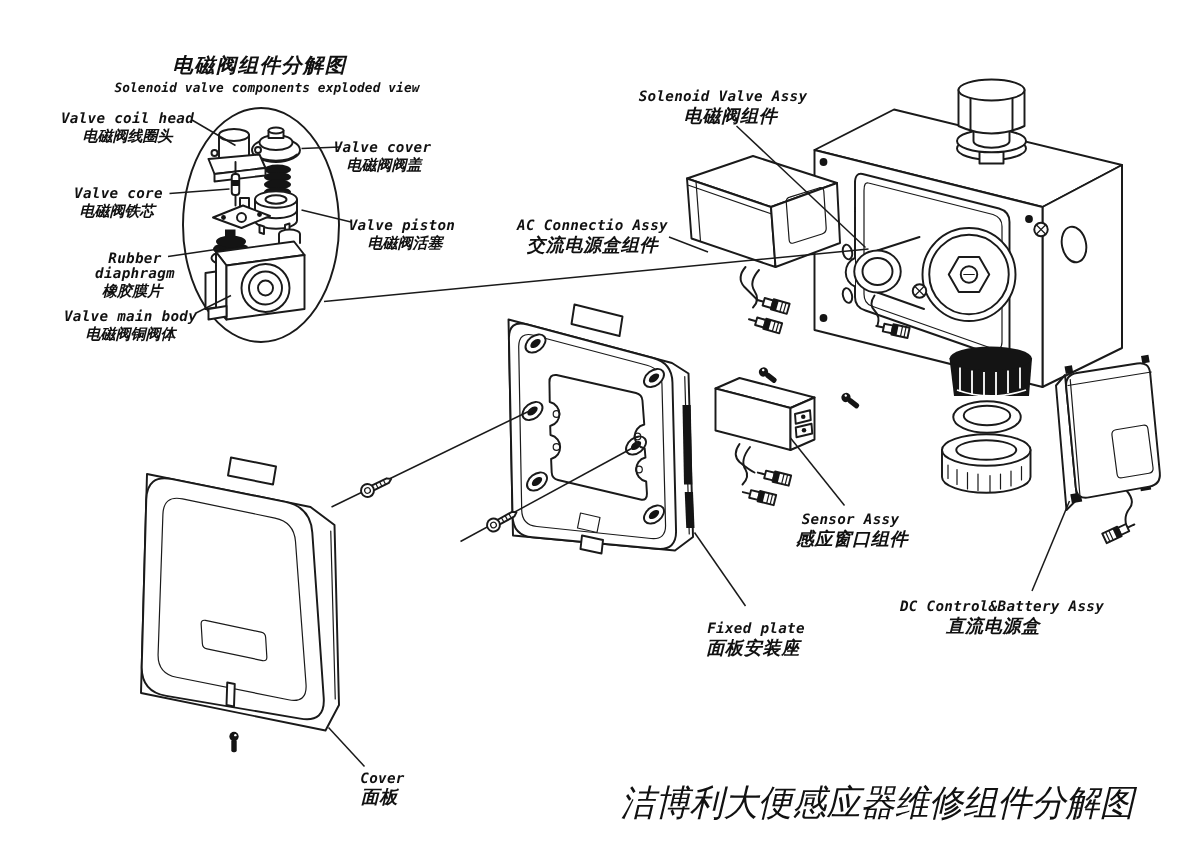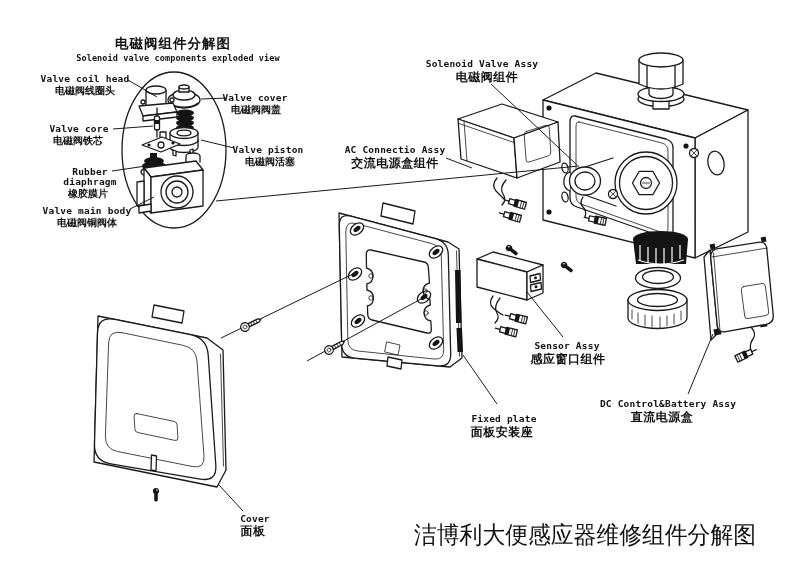--- a/index.html
+++ b/index.html
@@ -1,16 +1,16 @@
 <!DOCTYPE html>
 <html><head>
 <meta charset="utf-8">
 <style>
   html,body{margin:0;padding:0;background:#fff;}
-  #stage{position:relative;width:789px;height:575px;background:#fff;overflow:hidden;}
+  #stage{position:relative;width:789px;height:575px;background:#fff;overflow:hidden;font-style:italic;}
   svg{display:block;}
   .ln{stroke:#1a1a1a;stroke-width:1.3;fill:none;stroke-linecap:round;stroke-linejoin:round;}
   .thin{stroke-width:.8;}
   .wfill{fill:#ffffff;}
   .bfill{fill:#141414;stroke:none;}
   .lead{stroke:#1a1a1a;stroke-width:1;fill:none;}
   text{text-anchor:middle;fill:#111;}
   .en{font-family:"DejaVu Sans Mono","Liberation Mono",monospace;font-weight:bold;font-size:9.5px;letter-spacing:.2px;}
   .en-sub{font-size:8.5px;letter-spacing:.1px;}
   .cn{font-family:"DejaVu Sans","Liberation Sans",sans-serif;font-weight:bold;font-size:12px;letter-spacing:.5px;}

